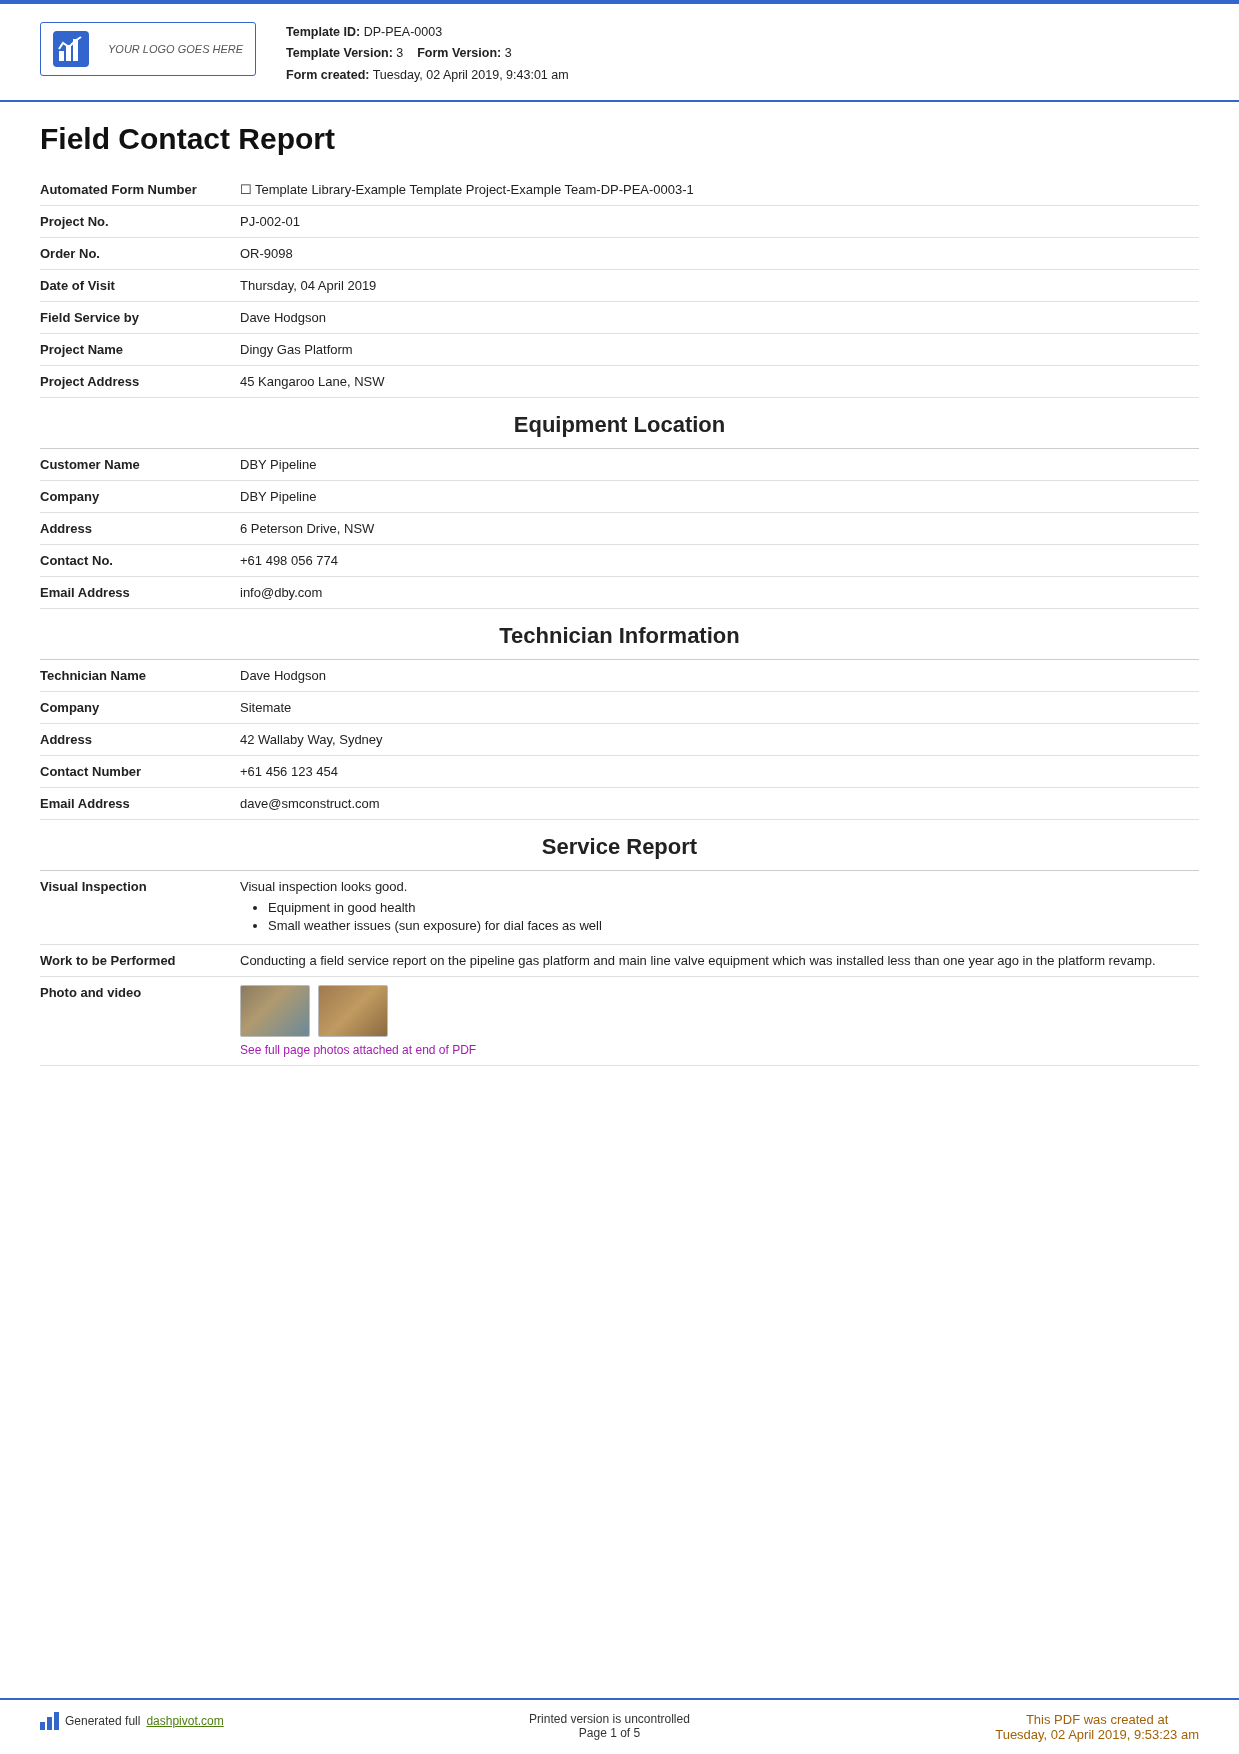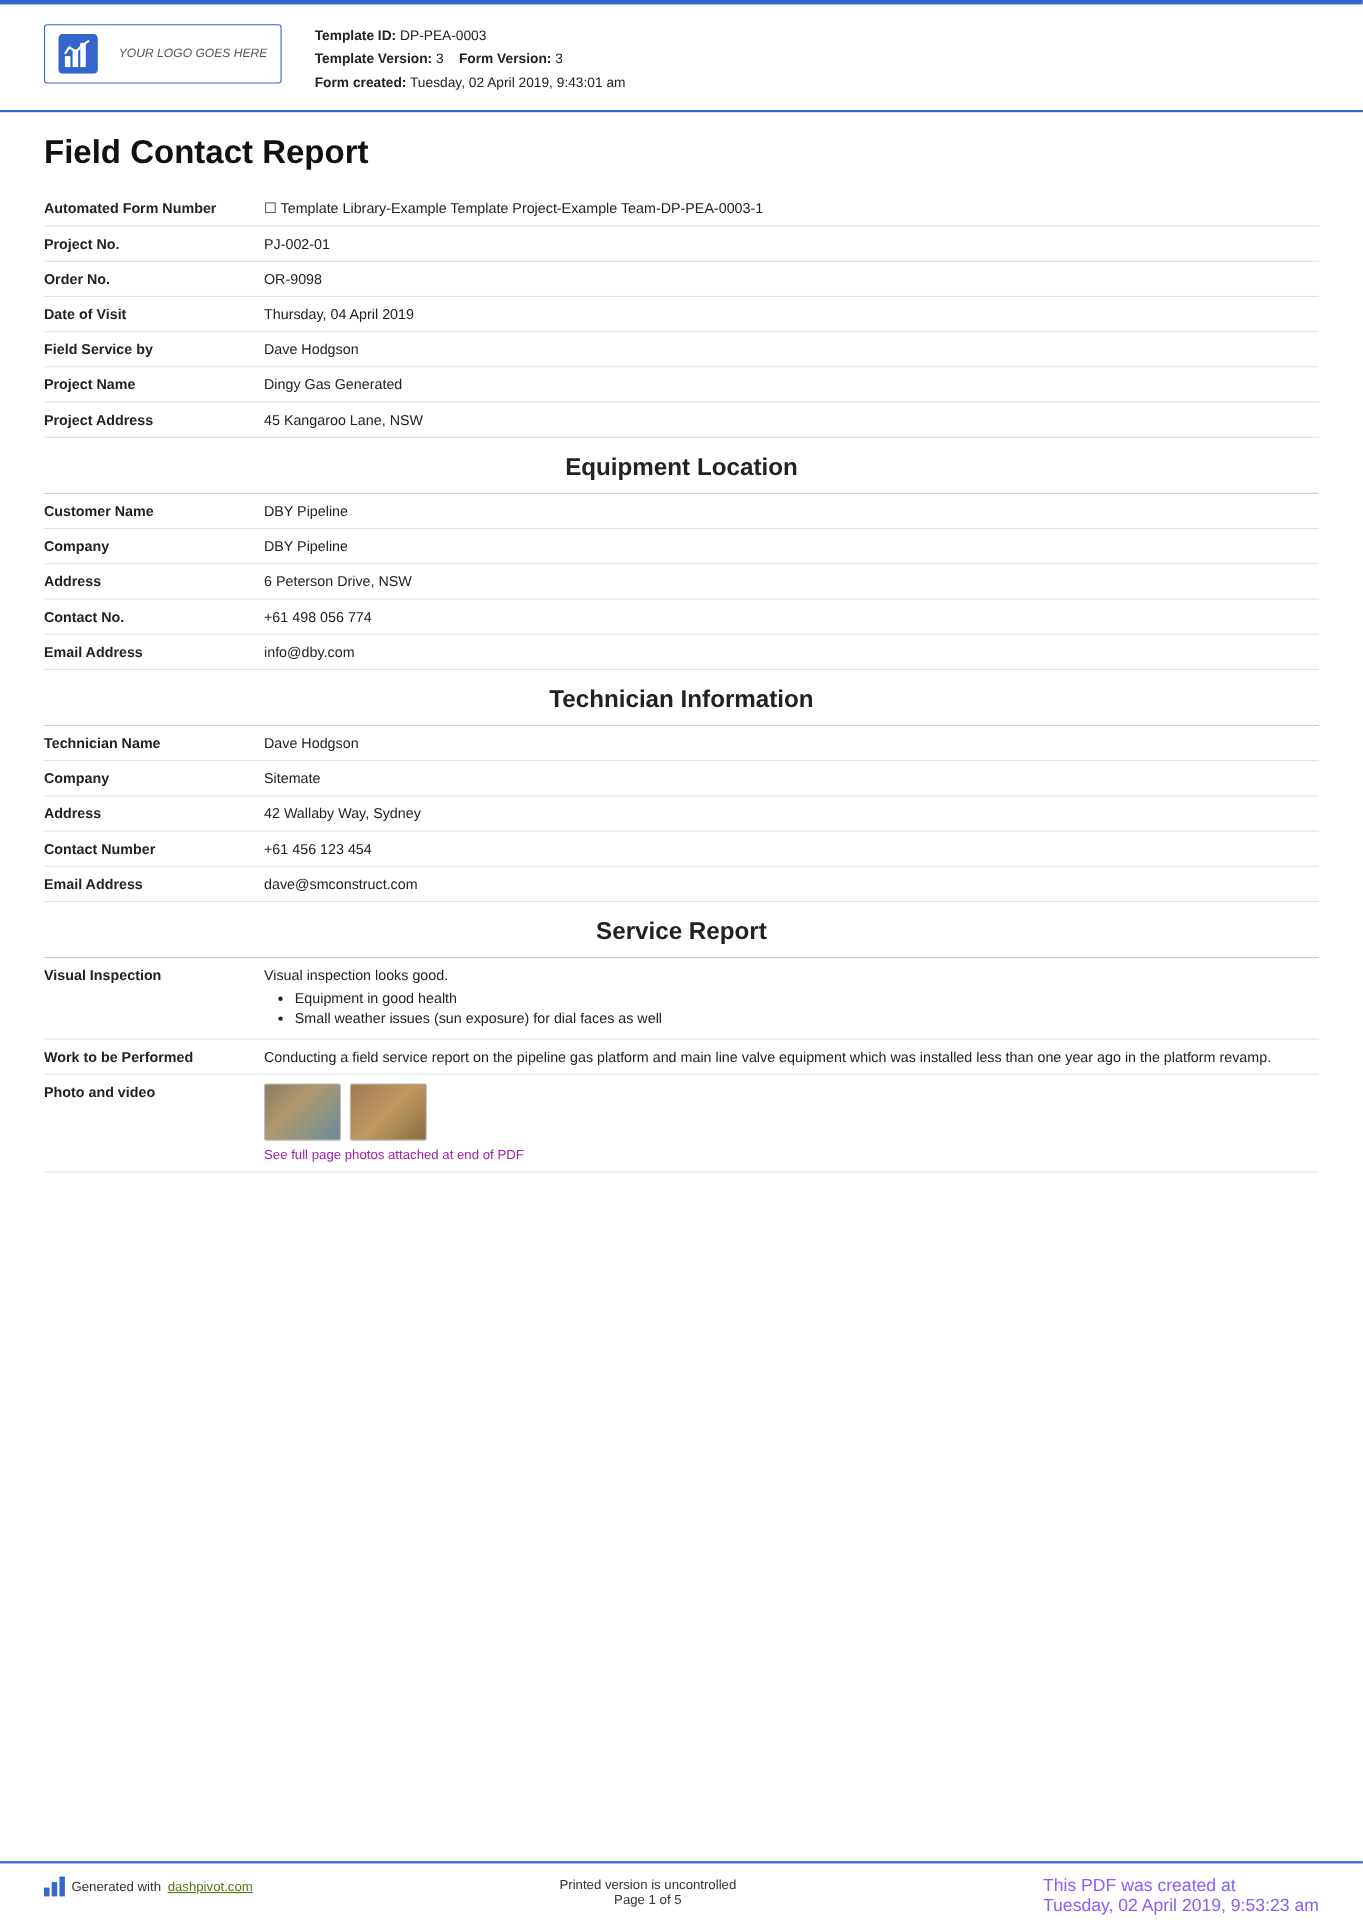--- a/index.html
+++ b/index.html
@@ -147,23 +147,23 @@
       display: flex;
       align-items: center;
       gap: 6px;
     }
     .footer-center {
       font-size: 12px;
       color: #333;
       text-align: center;
     }
     .footer-right {
-      font-size: 16px;
-      color: #8b5cf6;
-      text-align: left;
+      font-size: 13px;
+      color: #a16207;
+      text-align: center;
     }
     .footer-link {
       color: #4d7c0f;
     }
     .bar-chart-icon {
       display: flex;
       align-items: flex-end;
       gap: 2px;
       height: 18px;
     }
@@ -234,21 +234,21 @@
           <tr>
             <td>Date of Visit</td>
             <td>Thursday, 04 April 2019</td>
           </tr>
           <tr>
             <td>Field Service by</td>
             <td>Dave Hodgson</td>
           </tr>
           <tr>
             <td>Project Name</td>
-            <td>Dingy Gas Generated</td>
+            <td>Dingy Gas Platform</td>
           </tr>
           <tr>
             <td>Project Address</td>
             <td>45 Kangaroo Lane, NSW</td>
           </tr>
         </tbody>
     </table>
 
     <div class="section-heading">Equipment Location</div>
     <table class="info-table">
@@ -334,21 +334,21 @@
 
   </div>
 
   <div class="footer">
     <div class="footer-left">
       <div class="bar-chart-icon">
         <div class="bar bar-1"></div>
         <div class="bar bar-2"></div>
         <div class="bar bar-3"></div>
       </div>
-      <span>Generated with</span>
+      <span>Generated full</span>
       <a class="footer-link" href="#">dashpivot.com</a>
     </div>
     <div class="footer-center">
       <div>Printed version is uncontrolled</div>
       <div>Page 1 of 5</div>
     </div>
     <div class="footer-right">
       <div>This PDF was created at</div>
       <div>Tuesday, 02 April 2019, 9:53:23 am</div>
     </div>

